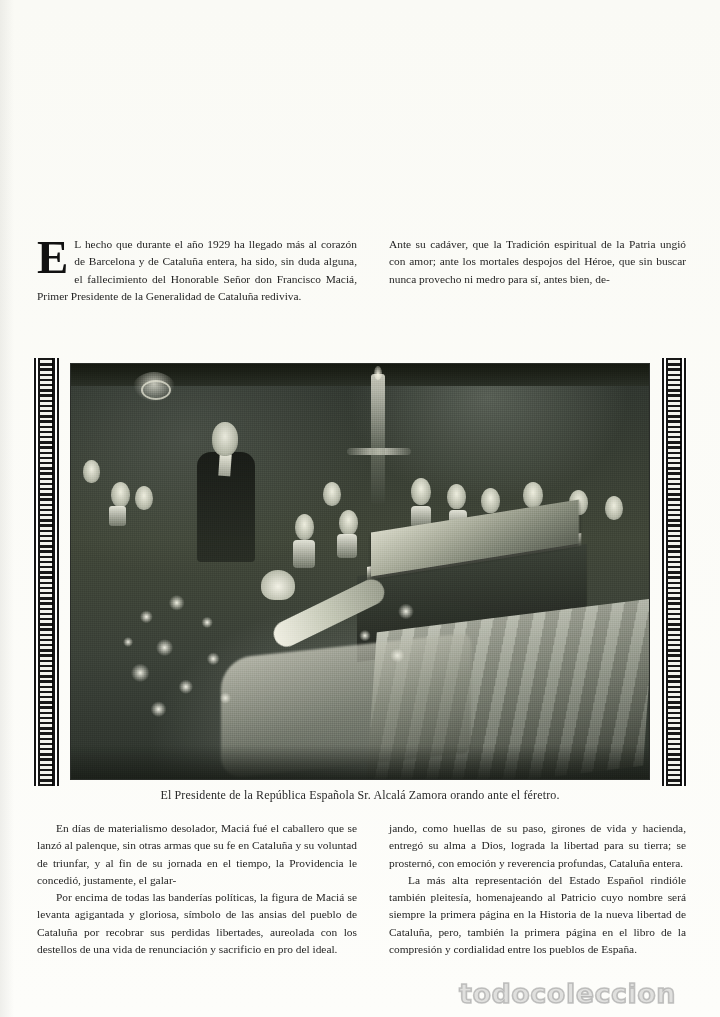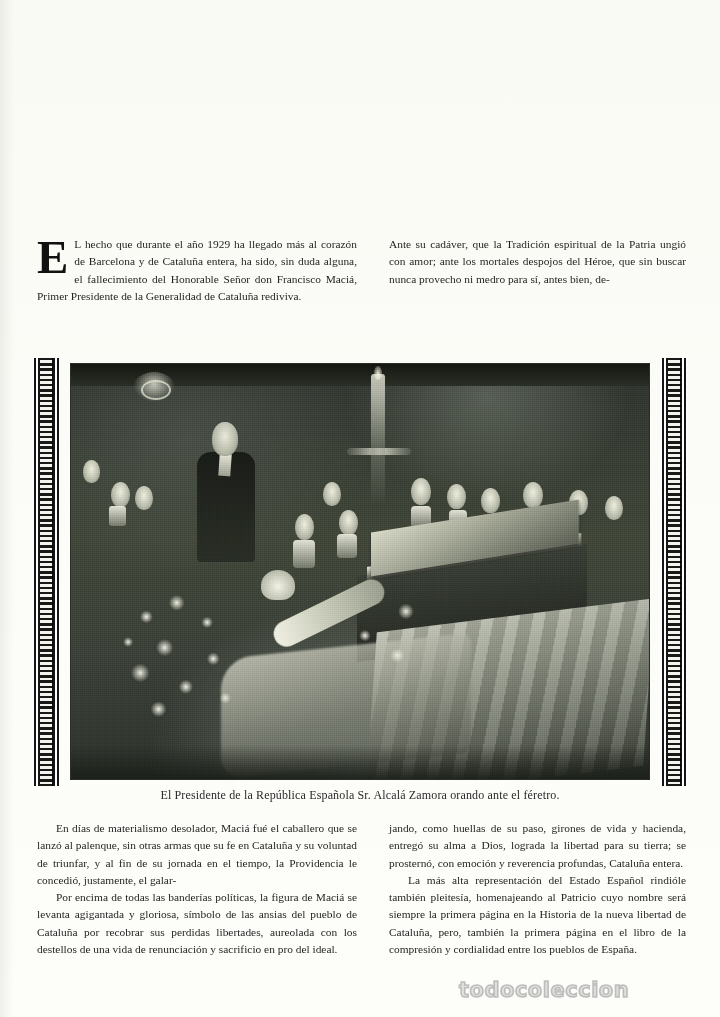--- a/index.html
+++ b/index.html
@@ -322,21 +322,21 @@
     color: #2a2a2a;
     font-family: "Liberation Serif", "DejaVu Serif", serif;
   }
 
   
   .watermark {
     position: absolute;
     left: 459px;
     top: 978px;
     font-family: "DejaVu Sans", sans-serif;
-    font-size: 21px;
+    font-size: 27px;
     font-weight: 700;
     letter-spacing: .5px;
     color: rgba(255,255,255,0);
     -webkit-text-stroke: 1.6px rgba(150,150,150,.55);
     text-shadow: 0 0 1px rgba(170,170,170,.35);
     white-space: nowrap;
     pointer-events: none;
   }
 </style>
 </head>

